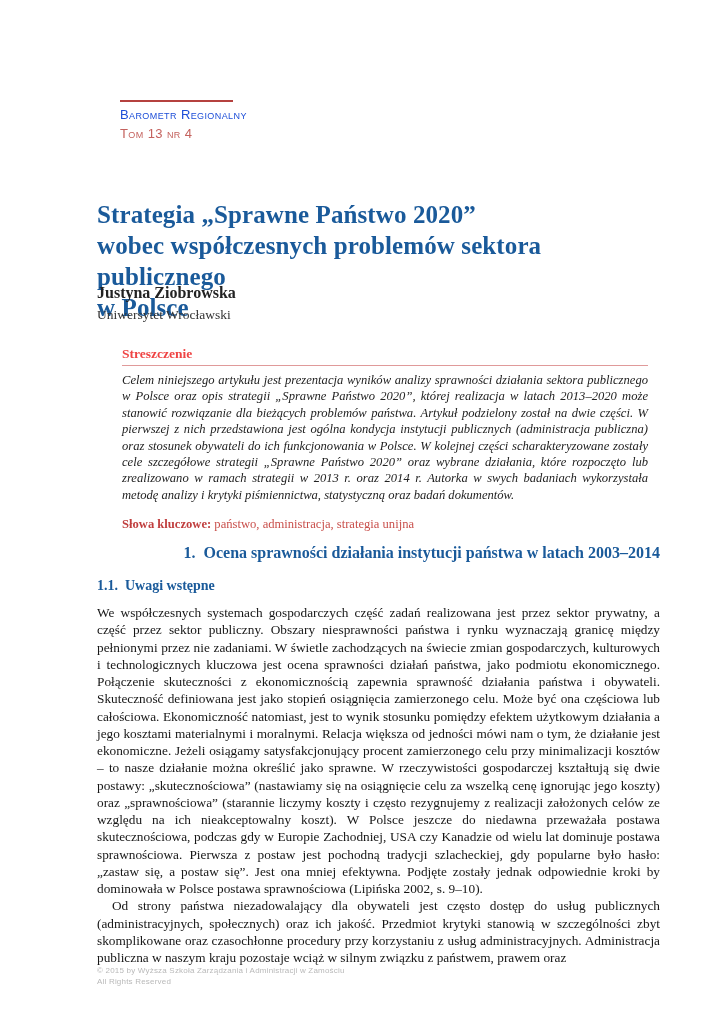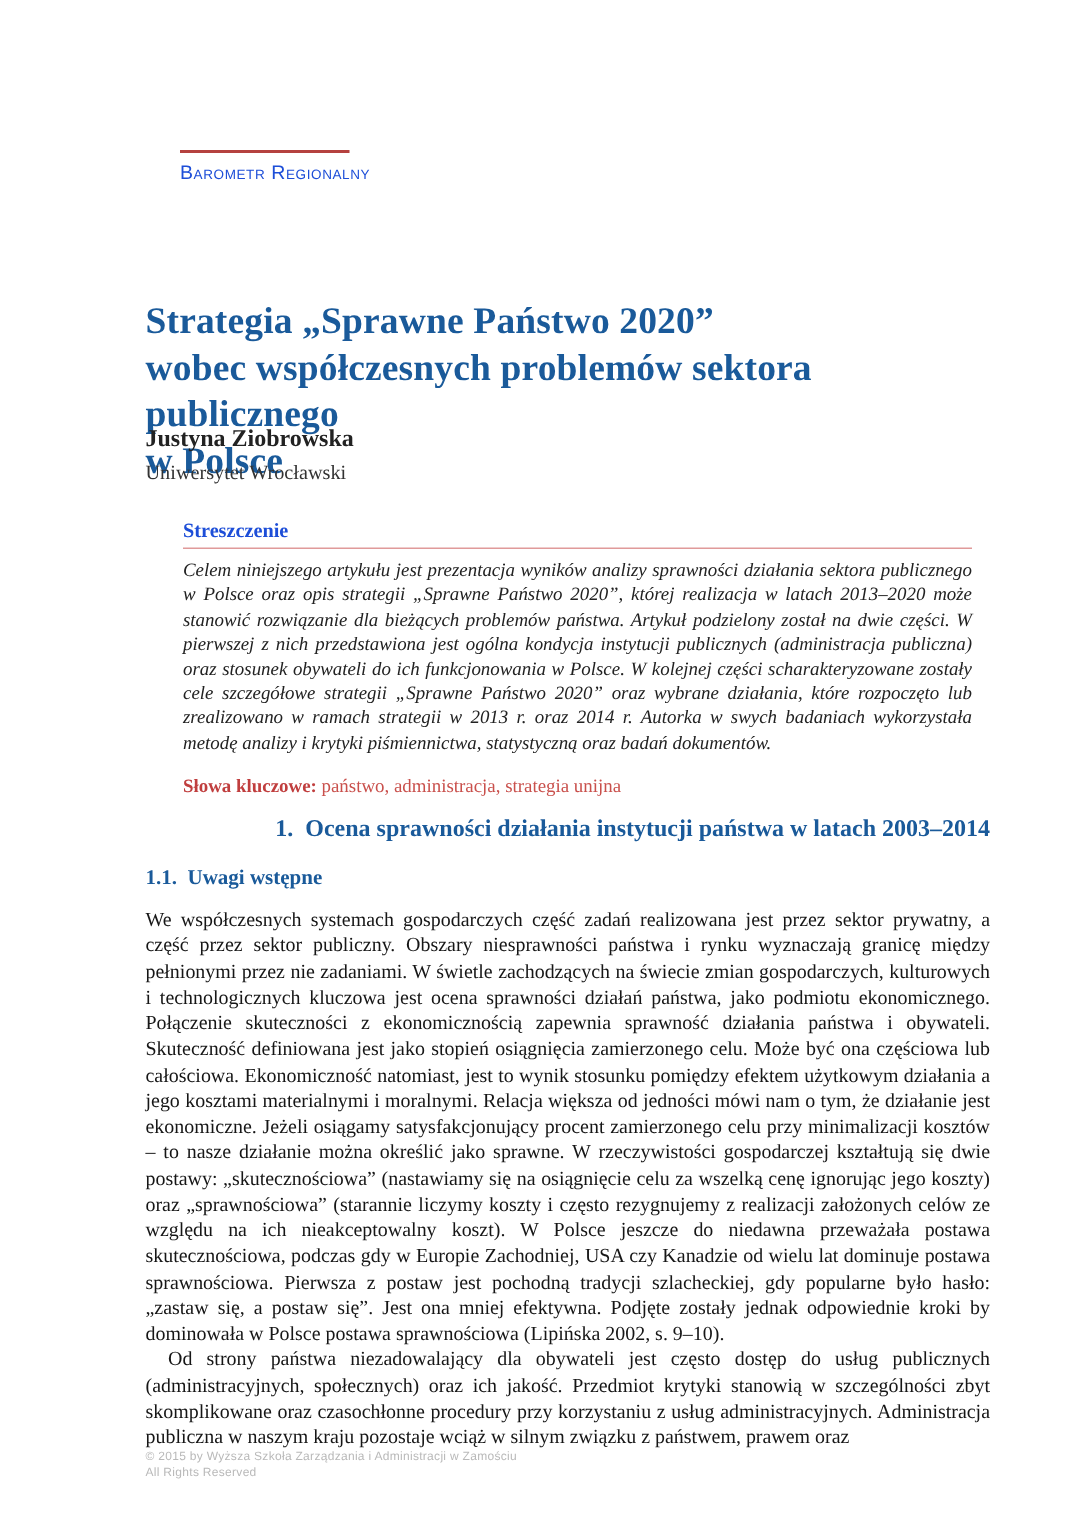--- a/index.html
+++ b/index.html
@@ -38,21 +38,21 @@
     letter-spacing:.1px;
   }
   
   .author{position:absolute;left:97px;top:284px;font-size:16px;font-weight:bold;color:#222;}
   .affiliation{position:absolute;left:97px;top:307px;font-size:13.5px;color:#333;}
   
   .abstract{
     position:absolute;left:122px;top:346px;width:526px;
   }
   .abstract-heading{
-    color:#1d4ed8;font-weight:bold;font-size:13.5px;
+    color:#ef4444;font-weight:bold;font-size:13.5px;
     padding-bottom:3px;
     border-bottom:1.5px solid #e09a9a;
     margin-bottom:6px;
   }
   .abstract-text{
     font-style:italic;
     font-size:12.6px;line-height:16.4px;
     text-align:justify;
     color:#222;
   }
@@ -83,20 +83,21 @@
   }
 </style>
 </head>
 <body>
 
 <div class="page">
 
   <div class="journal-head">
     <div class="journal-rule"></div>
     <div class="journal-name">Barometr Regionalny</div>
+    <div class="journal-issue">Tom 13 nr 4</div>
   </div>
 
   <h1 class="title"><span>Strategia „Sprawne Państwo 2020”</span><br>
     <span>wobec współczesnych problemów sektora publicznego</span><br>
     <span>w Polsce</span>
   </h1>
 
   <div class="author">Justyna Ziobrowska</div>
   <div class="affiliation">Uniwersytet Wrocławski</div>
 

